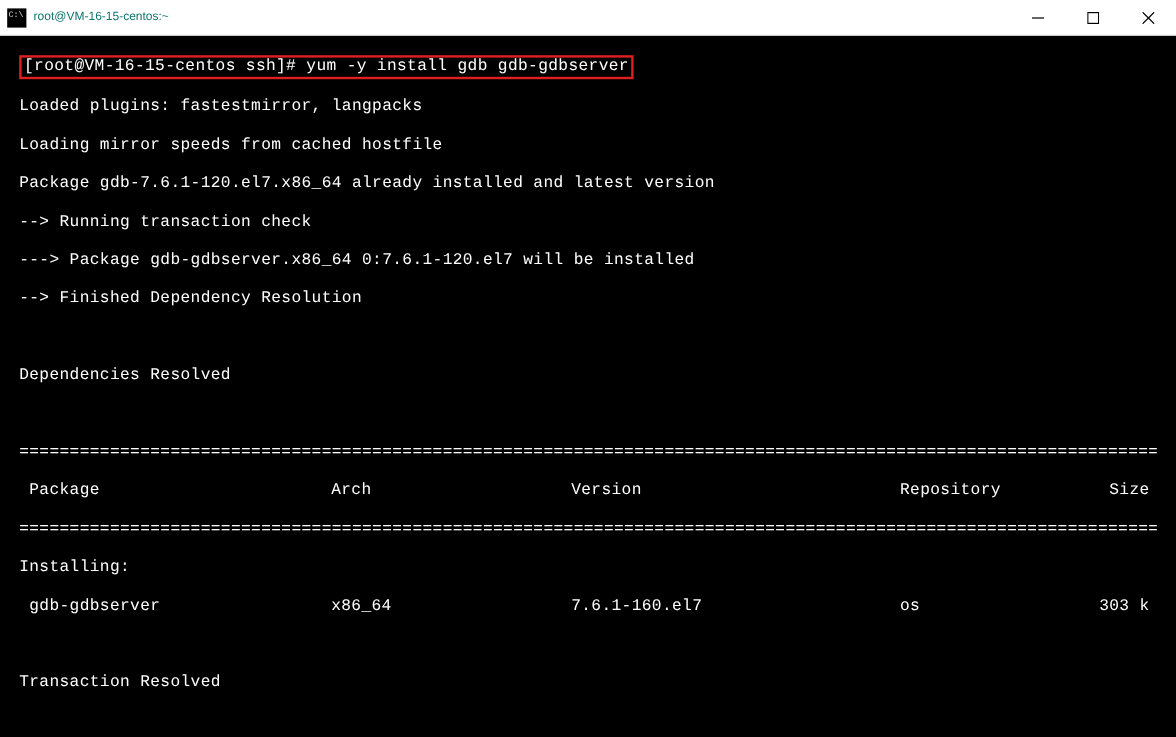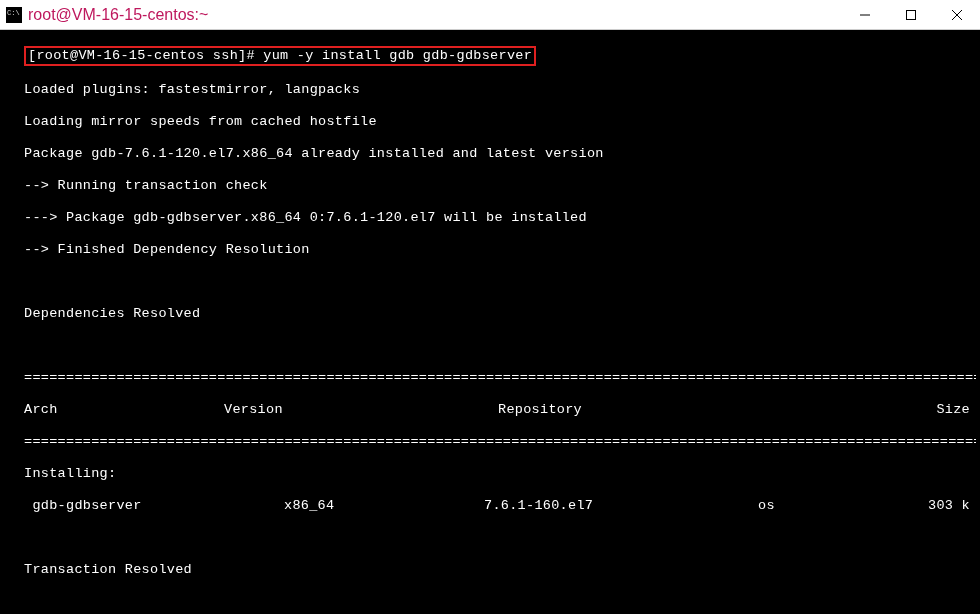--- a/index.html
+++ b/index.html
@@ -29,49 +29,48 @@
   }
   .titlebar-icon::after {
     content: "C:\\";
     color: #ddd;
     font-size: 7px;
     position: absolute;
     top: 2px;
     left: 1px;
   }
   .titlebar-title {
-    color: #be185d;
+    color: #0f766e;
     font-family: "Segoe UI", sans-serif;
-    font-size: 16px;
+    font-size: 10px;
     flex: 1;
   }
   .window-controls {
     display: flex;
     height: 100%;
   }
   .window-btn {
     width: 46px;
     height: 100%;
     display: flex;
     align-items: center;
     justify-content: center;
     color: #000;
     font-family: "Segoe UI Symbol", sans-serif;
     font-size: 10px;
     cursor: pointer;
   }
   .terminal {
-    padding: 0 4px;
+    padding: 0 16px;
     line-height: 16px;
     letter-spacing: 0.3px;
     white-space: pre;
     position: relative;
     height: calc(100% - 30px);
     overflow: hidden;
-    margin-left: 20px;
   }
   .highlight-box {
     border: 2px solid #e02020;
     padding: 0 2px;
     display: inline-block;
     margin-right: -2px;
   }
   .row { display: flex; }
   .col-pkg { width: 260px; }
   .col-arch { width: 200px; }
@@ -113,20 +112,21 @@
 <div>Loading mirror speeds from cached hostfile</div>
 <div>Package gdb-7.6.1-120.el7.x86_64 already installed and latest version</div>
 <div>--&gt; Running transaction check</div>
 <div>---&gt; Package gdb-gdbserver.x86_64 0:7.6.1-120.el7 will be installed</div>
 <div>--&gt; Finished Dependency Resolution</div>
 <div class="spacer"></div>
 <div>Dependencies Resolved</div>
 <div class="spacer"></div>
 <div class="ruleD">================================================================================================================================</div>
 <div class="row">
+  <span class="col-pkg"> Package</span>
   <span class="col-arch">Arch</span>
   <span class="col-ver">Version</span>
   <span class="col-repo">Repository</span>
   <span class="col-size">Size</span>
 </div>
 <div class="ruleD">================================================================================================================================</div>
 <div>Installing:</div>
 <div class="row">
   <span class="col-pkg"> gdb-gdbserver</span>
   <span class="col-arch">x86_64</span>

